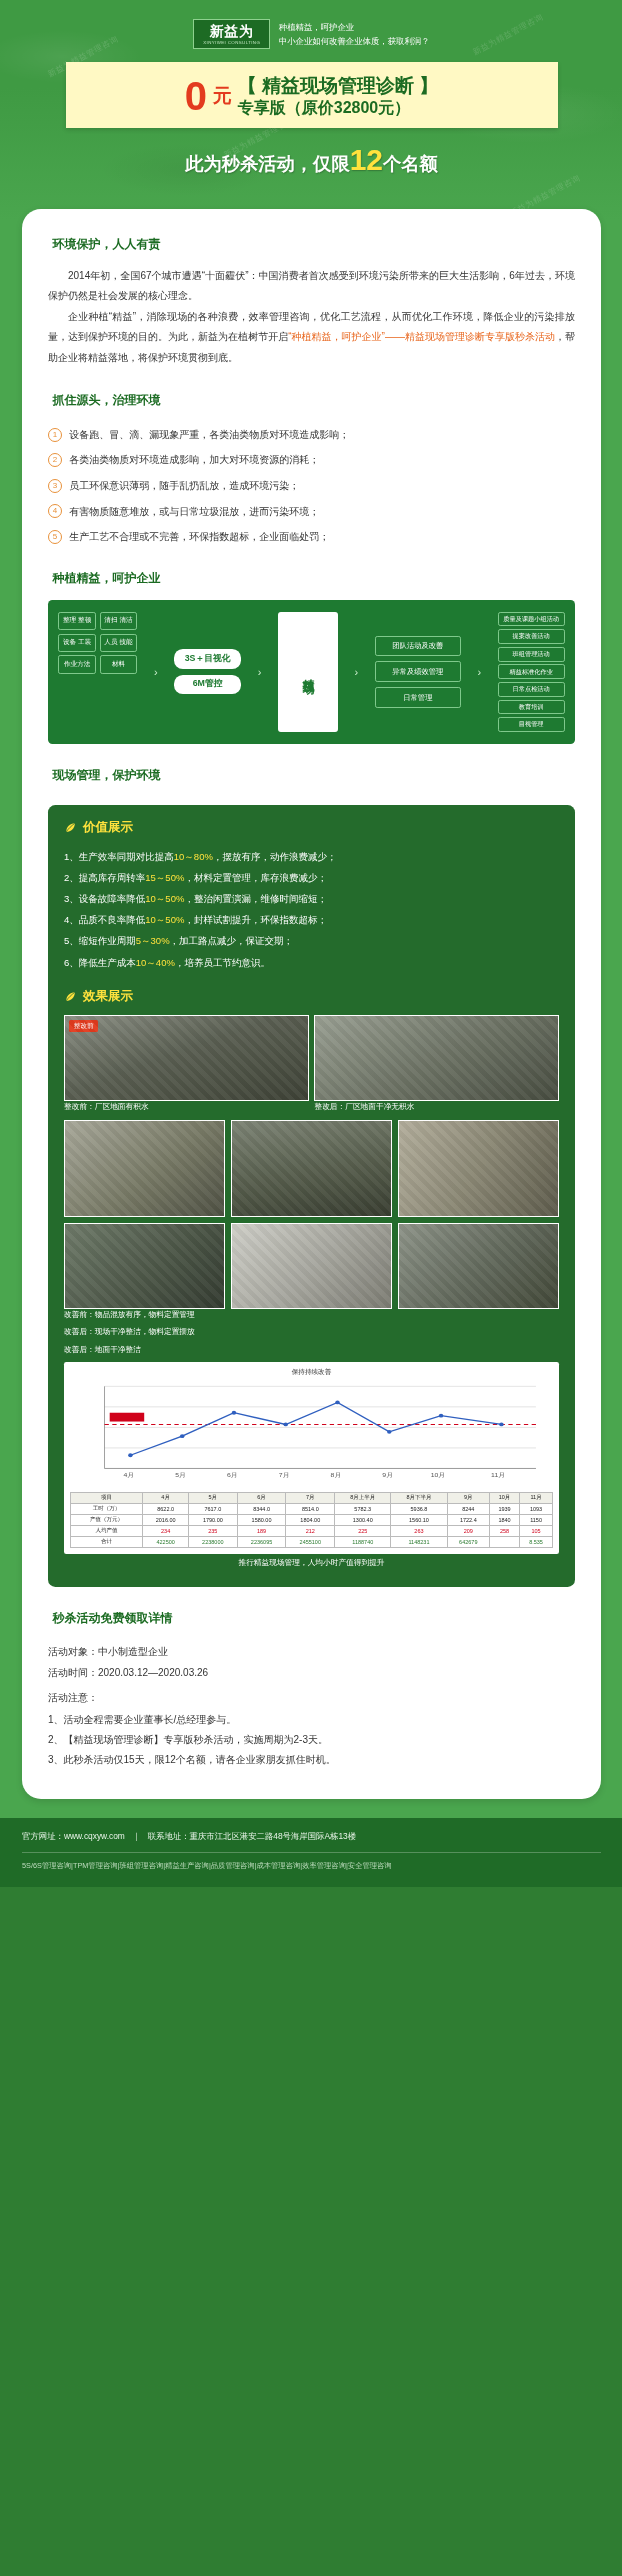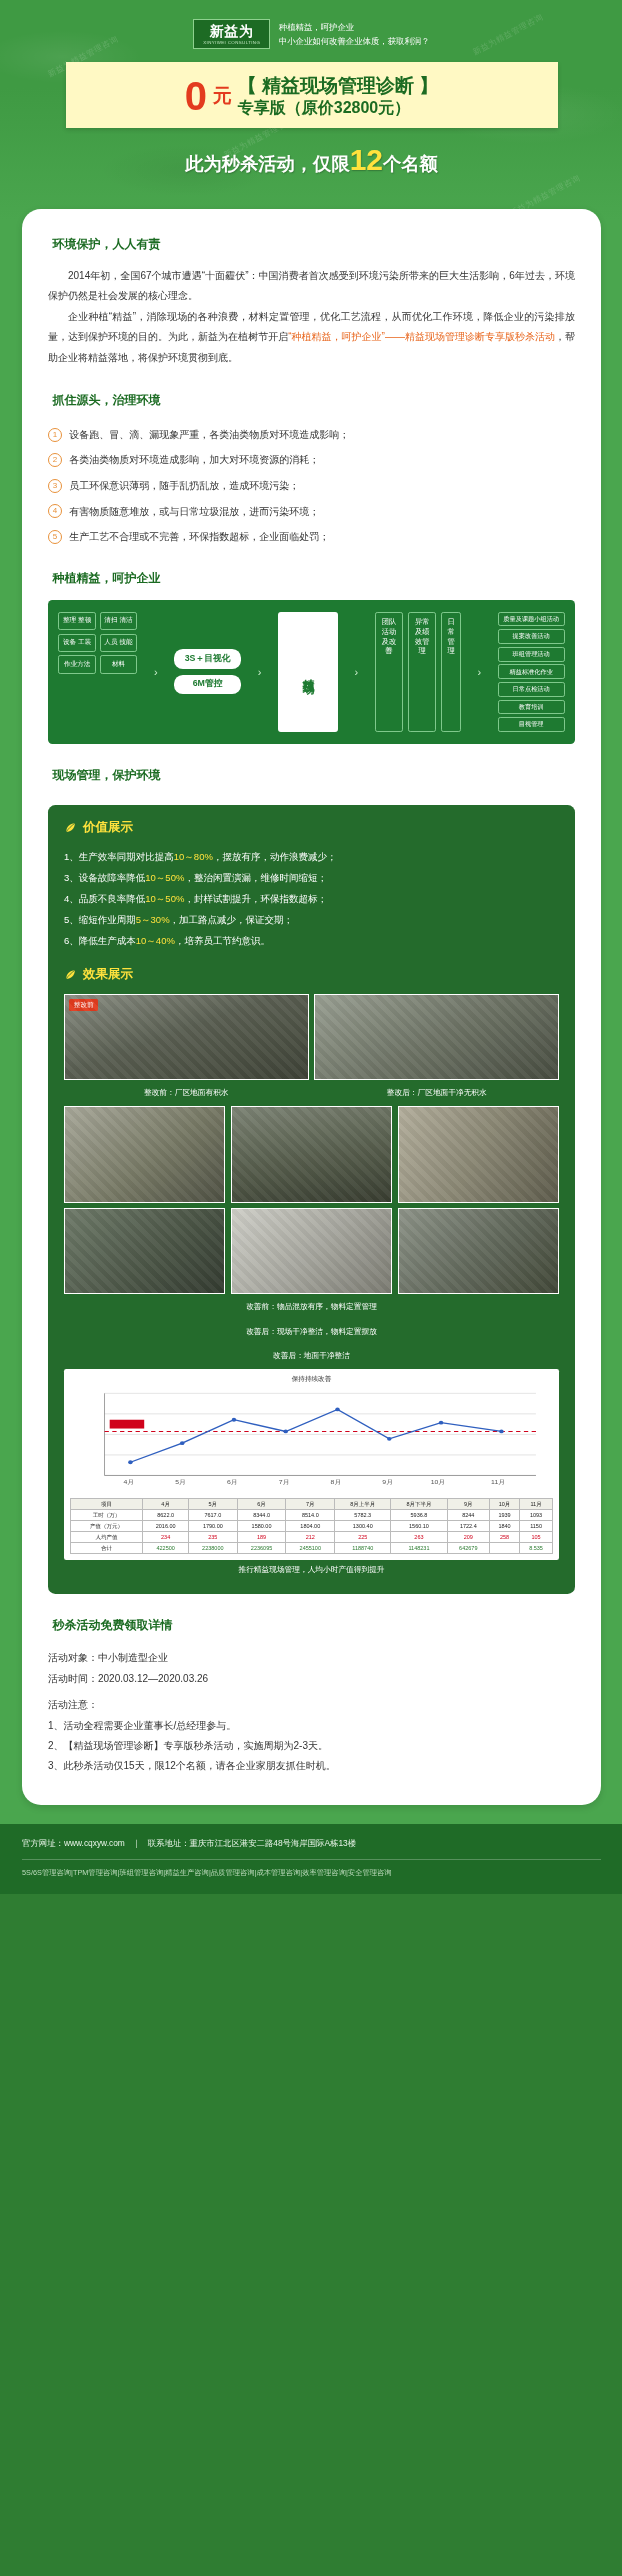--- a/index.html
+++ b/index.html
@@ -143,21 +143,21 @@
   .d-pill {
     background: #fff; color: #1e7a31; border-radius: 8.8px;
     font-size: 8.8px; font-weight: bold; padding: 3.7px 4.4px; text-align: center;
   }
   .d-center {
     width: 60px; background: #fff; color: #1e7a31;
     border-radius: 2.9px; display: flex; align-items: center; justify-content: center;
     font-size: 11.7px; font-weight: bold; letter-spacing: 1.5px; padding: 7.3px 2.9px;
     writing-mode: vertical-rl; text-orientation: upright;
   }
-  .d-right { width: 86px; display: flex; flex-direction: row; justify-content: center; gap: 5.1px; }
+  .d-right { width: 86px; display: flex; flex-direction: column; justify-content: center; gap: 5.1px; }
   .d-right .d-box { font-size: 7.3px; padding: 4.4px 2.9px; }
   .d-far-right { width: 67px; display: flex; flex-direction: column; justify-content: center; gap: 2.9px; }
   .d-far-right .d-box { font-size: 6.2px; padding: 2.2px 1.5px; }
   .arrow-col {
     display: flex; align-items: center; justify-content: center; width: 11.7px;
     color: #cdf0cf; font-size: 11px;
   }
 
   
   .panel {
@@ -184,21 +184,21 @@
     height: 86px;
     border: 1.5px solid #fff;
     background: #6b6b5e;
     overflow: hidden;
   }
   .photo.tall { height: 97px; }
   .photo .tag {
     position: absolute; top: 4.4px; left: 4.4px;
     background: #e33b1e; color: #fff; font-size: 6.6px; padding: 1.5px 4.4px; border-radius: 1.5px;
   }
-  .cap { color: #fff; font-size: 7.7px; text-align: center; margin-top: 7px; line-height: 1.5; }
+  .cap { color: #fff; font-size: 7.7px; margin-top: 0; line-height: 1.5; }
   .cap-row { display: grid; grid-template-columns: repeat(2, 1fr); gap: 5.9px; }
   .cap-row3 { display: grid; grid-template-columns: repeat(1, 1fr); gap: 5.9px; }
 
   
   .ph1 { background: linear-gradient(160deg,#8b8f84 0%,#5a5f52 45%,#3e4236 100%); }
   .ph2 { background: linear-gradient(150deg,#9aa093 0%,#6e7466 50%,#474c40 100%); }
   .ph3 { background: linear-gradient(140deg,#a8a89a 0%,#787a66 55%,#4e5043 100%); }
   .ph4 { background: linear-gradient(170deg,#7d8475 0%,#59604f 50%,#383d30 100%); }
   .ph5 { background: linear-gradient(120deg,#b3ae9c 0%,#8a8774 50%,#5d5b4b 100%); }
   .ph6 { background: linear-gradient(135deg,#6f7b6a 0%,#4d5748 55%,#333b30 100%); }
@@ -283,21 +283,21 @@
       <span>此为秒杀活动，仅限</span><span class="num">12</span><span>个名额</span>
     </div>
   </div>
 
   <div class="card">
 
     <div class="block">
       <div class="sec-title"><span>环境保护，人人有责</span></div>
       <p class="body">2014年初，全国67个城市遭遇“十面霾伏”：中国消费者首次感受到环境污染所带来的巨大生活影响，6年过去，环境保护仍然是社会发展的核心理念。</p>
       <p class="body">
-        <span>企业种植“精益”，消除现场的各种浪费，材料定置管理，优化工艺流程，从而优化工作环境，降低企业的污染排放量，达到保护环境的目的。为此，新益为在植树节开启</span><span class="hl">“种植精益，呵护企业”——精益现场管理诊断专享版秒杀活动</span><span>，帮助企业将精益落地，将保护环境贯彻到底。</span>
+        <span>企业种植“精益”，消除现场的各种浪费，效率管理咨询，优化工艺流程，从而优化工作环境，降低企业的污染排放量，达到保护环境的目的。为此，新益为在植树节开启</span><span class="hl">“种植精益，呵护企业”——精益现场管理诊断专享版秒杀活动</span><span>，帮助企业将精益落地，将保护环境贯彻到底。</span>
       </p>
     </div>
 
     <div class="block">
       <div class="sec-title"><span>抓住源头，治理环境</span></div>
       <ul class="num-list">
         <li>
             <span class="circ">1</span>
             <span>设备跑、冒、滴、漏现象严重，各类油类物质对环境造成影响；</span>
           </li>
@@ -375,20 +375,21 @@
       <div class="panel">
         <div class="panel-head">
           <svg class="leaf-ico" viewBox="0 0 24 24">
             <path d="M4 20c0-9 7-16 16-16 0 9-7 16-16 16z" fill="#ffe23d"></path>
             <path d="M4 20C8 14 14 9 20 4" stroke="#246b2c" stroke-width="1.4" fill="none"></path>
           </svg>
           <span>价值展示</span>
         </div>
         <ol>
           <li><span>1、生产效率同期对比提高</span><span class="hl">10～80%</span><span>，摆放有序，动作浪费减少；</span></li>
+          <li><span>2、提高库存周转率</span><span class="hl">15～50%</span><span>，材料定置管理，库存浪费减少；</span></li>
           <li><span>3、设备故障率降低</span><span class="hl">10～50%</span><span>，整治闲置演漏，维修时间缩短；</span></li>
           <li><span>4、品质不良率降低</span><span class="hl">10～50%</span><span>，封样试割提升，环保指数超标；</span></li>
           <li><span>5、缩短作业周期</span><span class="hl">5～30%</span><span>，加工路点减少，保证交期；</span></li>
           <li><span>6、降低生产成本</span><span class="hl">10～40%</span><span>，培养员工节约意识。</span></li>
         </ol>
 
         <div class="panel-head" style="margin-top:16px;">
           <svg class="leaf-ico" viewBox="0 0 24 24">
             <path d="M4 20c0-9 7-16 16-16 0 9-7 16-16 16z" fill="#ffe23d"></path>
             <path d="M4 20C8 14 14 9 20 4" stroke="#246b2c" stroke-width="1.4" fill="none"></path>

